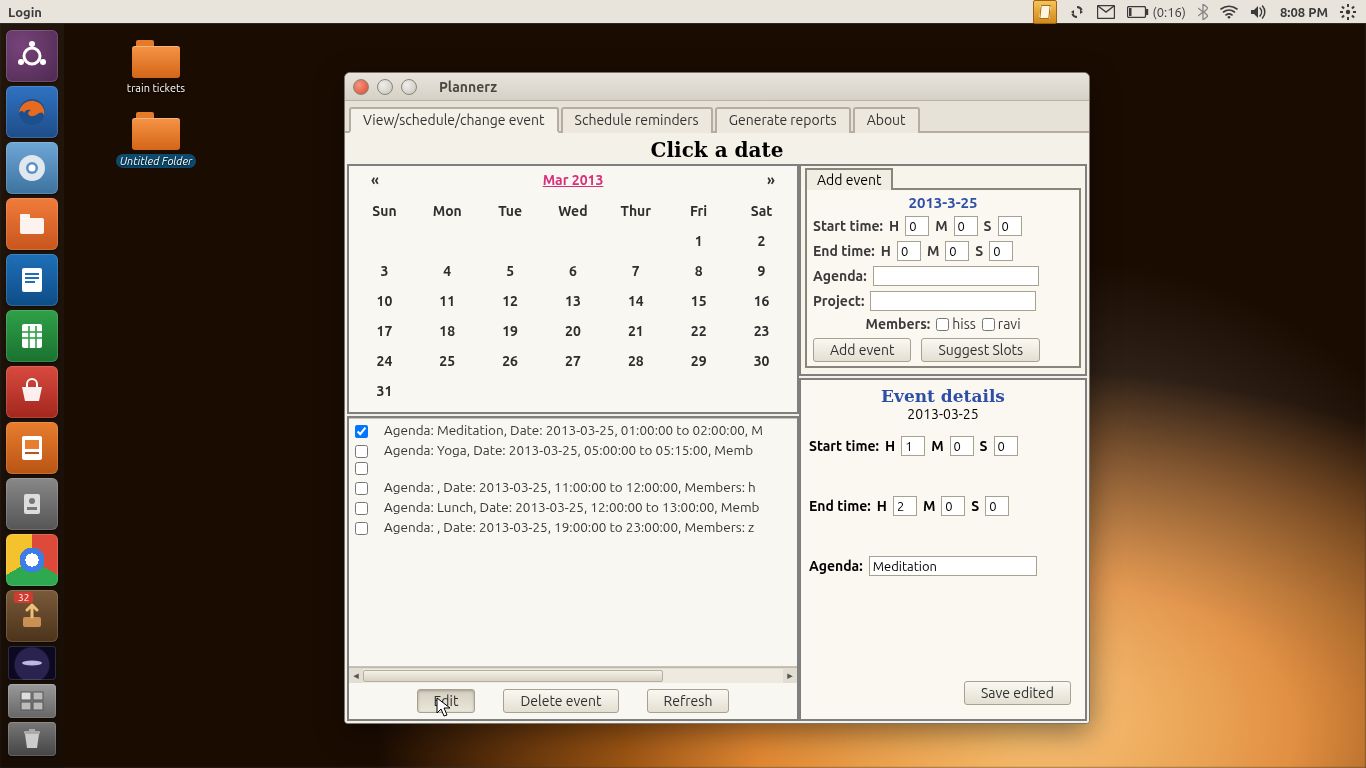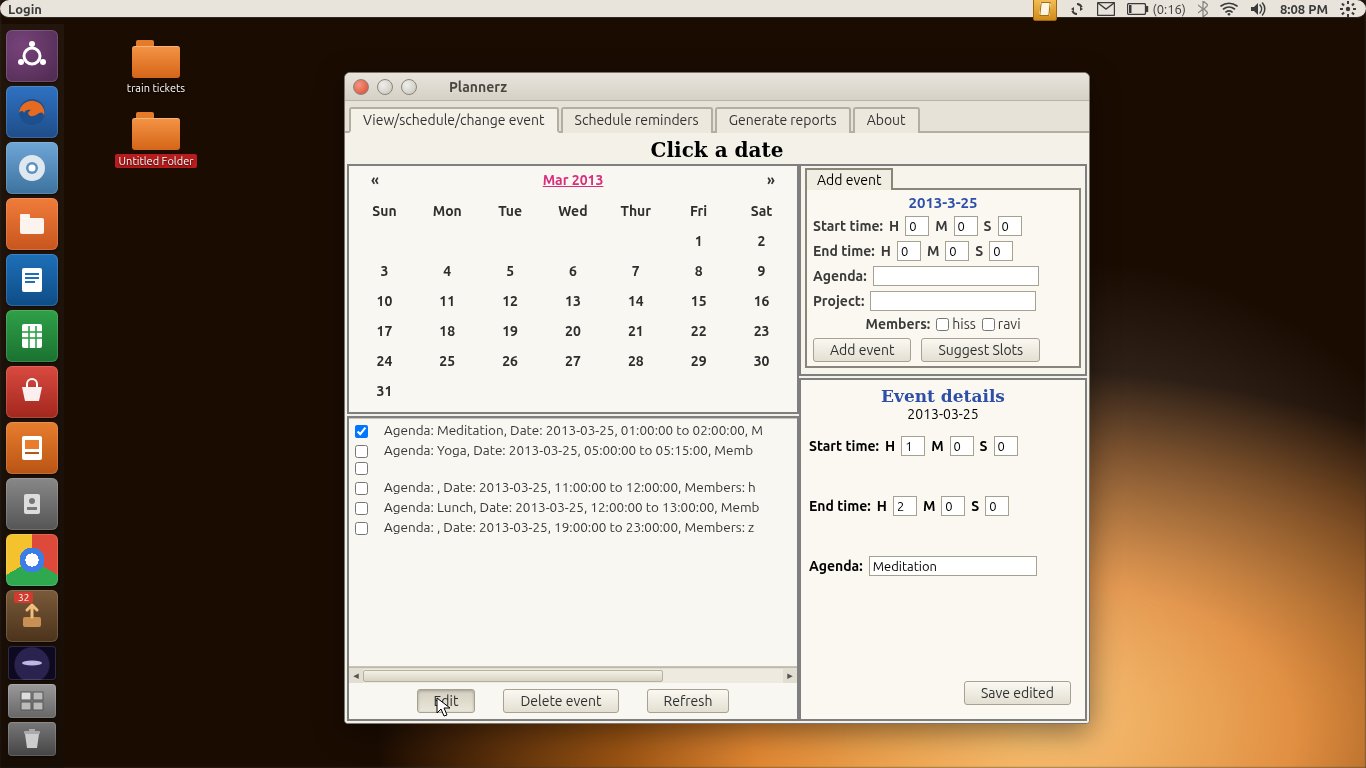--- a/index.html
+++ b/index.html
@@ -11,21 +11,21 @@
     radial-gradient(ellipse 900px 500px at 75% 95%, #f0a030 0%, #d87a20 30%, #6b3a10 55%, #1a0c03 72%),
     radial-gradient(ellipse 700px 400px at 15% 15%, #e08520 0%, #b05e12 35%, #2e1605 60%),
     linear-gradient(#1a0e04,#0c0703);
   filter: blur(1.2px) saturate(1.05);
 }
 .wallpaper::after{ content:""; position:absolute; inset:0;
   background: radial-gradient(circle at 78% 92%, rgba(255,255,255,.35), rgba(255,255,255,0) 35%);
 }
 
 
-.topbar { position:absolute; top:0; left:0; right:0; height:18px; background:linear-gradient(#5a564f,#4a463f); display:flex; align-items:center; color:#3a3a3a; font-size:13px; z-index:50; border-bottom:1px solid #2d2a24; background:#e8e4dc;border-radius:11px; }
+.topbar { position:absolute; top:0; left:0; right:0; height:24px; background:linear-gradient(#5a564f,#4a463f); display:flex; align-items:center; color:#3a3a3a; font-size:13px; z-index:50; border-bottom:1px solid #2d2a24; background:#e8e4dc; }
 .topbar .title { font-weight:bold; padding:0 8px; color:#3a3a3a; }
 .topbar .spacer { flex:1; }
 .tray { display:flex; align-items:center; gap:12px; padding-right:10px; color:#3a3a3a; }
 .tray span { display:inline-flex; align-items:center; }
 .tray .clock { font-weight:bold; }
 .tray svg{ display:block; }
 .tray .bt{ opacity:.55; }
 .tray .batt{ display:inline-flex; align-items:center; gap:4px; }
 .tray-app-icon{ width:24px; height:24px; background:linear-gradient(#f6c25a,#d08a1a); border:1px solid #9c6410; border-radius:2px; display:flex; align-items:center; justify-content:center; }
 .tray-app-icon::before{ content:""; width:10px; height:14px; background:#fff4e0; display:block; box-shadow:0 0 0 1px #a86c16 inset; transform:skewX(-6deg); }
@@ -51,29 +51,29 @@
 .launcher .li.small { width:48px; height:34px; border-radius:4px; }
 
 .li svg { width:34px; height:34px; }
 .li.small svg { width:26px; height:22px; }
 
 
 .desk-icon { position:absolute; width:120px; text-align:center; color:#fff; font-size:11px; text-shadow:0 1px 2px #000; z-index:30;}
 .desk-icon .folder { width:48px; height:38px; margin:0 auto 4px; position:relative; }
 .desk-icon .folder::before{ content:""; position:absolute; top:0; left:4px; width:18px; height:8px; background:#e37b2b; border-radius:2px 2px 0 0;}
 .desk-icon .folder::after{ content:""; position:absolute; top:6px; left:0; right:0; bottom:0; background:linear-gradient(#f59445,#d46518); border-radius:3px; box-shadow:inset 0 1px 0 rgba(255,255,255,.3);}
-.desk-icon.sel .label{ background:#b91c1c; border-radius:2px; padding:1px 4px; display:inline-block; }
+.desk-icon.sel .label{ background:#0c4a6e; border-radius:8px; padding:1px 4px; display:inline-block;font-style:italic; }
 
 
 .window { position:absolute; top:72px; left:344px; width:746px; height:652px; background:#f2f0ec; border:1px solid #7a766e; border-radius:6px 6px 4px 4px; box-shadow:0 8px 30px rgba(0,0,0,.45); z-index:45; display:flex; flex-direction:column; overflow:hidden;}
 .titlebar{ height:28px; background:linear-gradient(#e8e4dc,#d6d1c6); display:flex; align-items:center; gap:8px; padding:0 8px; border-bottom:1px solid #b8b3a7;}
 .titlebar .wbtn{ width:16px; height:16px; border-radius:50%; border:1px solid #8a857a; display:inline-block;}
 .wclose{ background:radial-gradient(circle at 35% 35%, #f49483,#d9482b);}
 .wmin,.wmax{ background:radial-gradient(circle at 35% 35%, #eee,#c8c3b7);}
-.titlebar .wtitle{ font-weight:bold; color:#4a463f; font-size:14px; margin-left:24px;text-align:center;}
+.titlebar .wtitle{ font-weight:bold; color:#4a463f; font-size:14px; margin-left:14px;text-align:center;}
 
 .tabs{ display:flex; background:#e6e2d8; padding:4px 4px 0; gap:2px; border-bottom:2px solid #b3aea1;}
 .tab{ padding:3px 12px; font-size:14px; border:2px solid #b3aea1; border-bottom:none; border-radius:3px 3px 0 0; background:#ece8de; color:#333; cursor:pointer; position:relative; top:2px;}
 .tab.active{ background:#f4f1e9; font-weight:normal; z-index:2; border-bottom:2px solid #f4f1e9; top:2px;}
 .content{ flex:1; display:grid; grid-template-columns: 452px 1fr; grid-template-rows:auto 1fr; gap:0; padding:2px; background:#f4f1e9;}
 .clickdate{ grid-column:1/3; grid-row:1; border:none; }
 .clickdate h2{ text-align:center; font-family:"DejaVu Serif",serif; font-size:20px; padding:3px 0 2px;}
 .cal-wrap{ grid-column:1; grid-row:2; display:flex; flex-direction:column;}
 .cal-box{ border:2px solid #7f7f7f; padding:6px 4px; background:#f9f7f1;}
 .cal-head{ display:flex; align-items:center; justify-content:space-between; padding:0 18px; font-size:14px;}

